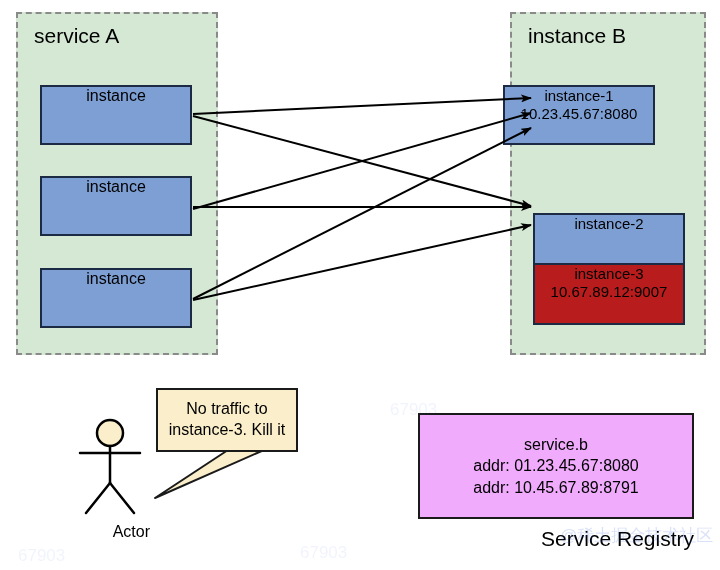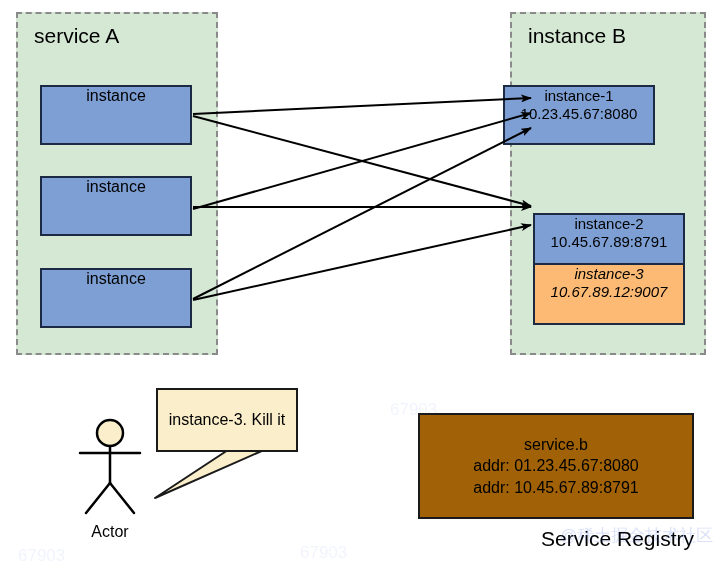--- a/index.html
+++ b/index.html
@@ -44,61 +44,61 @@
     box-sizing: border-box;
     border: 2px solid #1d2a44;
     display: flex;
     flex-direction: column;
     align-items: center;
     justify-content: flex-start;
     text-align: center;
     line-height: 1.18;
   }
   .node-blue { background: #7d9fd4; }
-  .node-red  { background: #fdba74; font-style: italic; }
+  .node-red  { background: #b91c1c; }
   .node-line { font-size: 15px; color: #000000; white-space: nowrap; }
   .node-line.big { font-size: 16px; }
   
   .bubble {
     position: absolute;
     box-sizing: border-box;
     background: #fbefcb;
     border: 2px solid #1a1a1a;
     display: flex;
     flex-direction: column;
     align-items: center;
     justify-content: center;
     line-height: 1.3;
   }
   .bubble-line { font-size: 16px; color: #000000; white-space: nowrap; }
   
   .registry {
     position: absolute;
     box-sizing: border-box;
-    background: #a16207;
+    background: #f0abfc;
     border: 2px solid #1a1a1a;
     display: flex;
     flex-direction: column;
     align-items: center;
     justify-content: center;
     line-height: 1.35;
   }
   .registry-line { font-size: 16px; color: #000000; white-space: nowrap; }
   .caption {
     position: absolute;
     font-size: 21px;
     color: #000000;
     text-align: right;
     white-space: nowrap;
   }
   .actor-label {
     position: absolute;
     font-size: 16px;
     color: #000000;
-    text-align: center;
+    text-align: right;
     white-space: nowrap;
   }
   
   .wm {
     position: absolute;
     color: #1d4ed8;
     opacity: 0.06;
     font-size: 17px;
     white-space: nowrap;
     pointer-events: none;
@@ -129,21 +129,20 @@
     <div class="node-line big">instance</div>
   </div>
 
   <div class="node node-blue" style="left:503px; top:85px; width:152px; height:60px;">
     <div class="node-line">instance-1</div>
     <div class="node-line">10.23.45.67:8080</div>
   </div>
 
   <div class="node node-blue" style="left:533px; top:177px; width:152px; height:58px;margin-top:36px;">
     <div class="node-line">instance-2</div>
-    <div class="node-line">10.45.67.89:8791</div>
   </div>
 
   <div class="node node-red" style="left:533px; top:263px; width:152px; height:62px;">
     <div class="node-line">instance-3</div>
     <div class="node-line">10.67.89.12:9007</div>
   </div>
 
   <svg class="layer" viewBox="0 0 720 570">
     <defs>
       <marker id="ah" markerWidth="11" markerHeight="8" refX="10" refY="4" orient="auto" markerUnits="userSpaceOnUse">
@@ -177,20 +176,21 @@
   </svg>
 
   <div class="actor-label" style="left:70px; top:523px; width:80px;">Actor</div>
 
   <svg class="layer" viewBox="0 0 720 570">
     <path d="M 228,450 L 155,498 L 264,450 Z" fill="#fbefcb" stroke="#1a1a1a" stroke-width="2" stroke-linejoin="round"></path>
     <line x1="228" y1="449" x2="264" y2="449" stroke="#fbefcb" stroke-width="3"></line>
   </svg>
 
   <div class="bubble" style="left:156px; top:388px; width:142px; height:64px;">
+    <div class="bubble-line">No traffic to</div>
     <div class="bubble-line">instance-3. Kill it</div>
   </div>
 
   <div class="registry" style="left:418px; top:413px; width:276px; height:106px;">
     <div class="registry-line">service.b</div>
     <div class="registry-line">addr: 01.23.45.67:8080</div>
     <div class="registry-line">addr: 10.45.67.89:8791</div>
   </div>
 
   <div class="caption" style="left:418px; top:527px; width:276px;">Service Registry</div>

